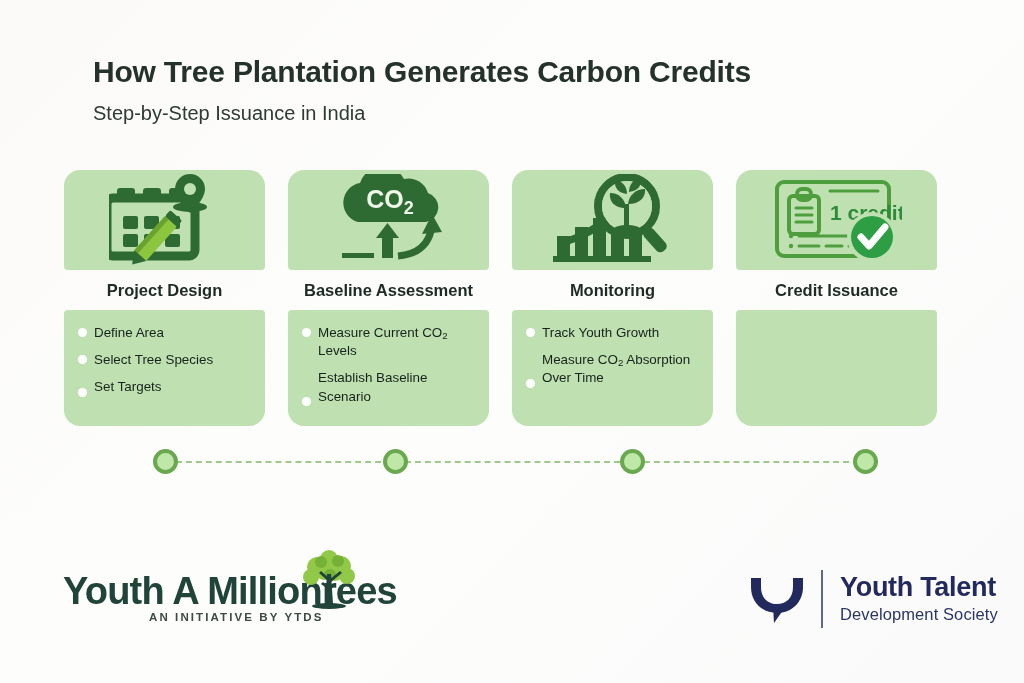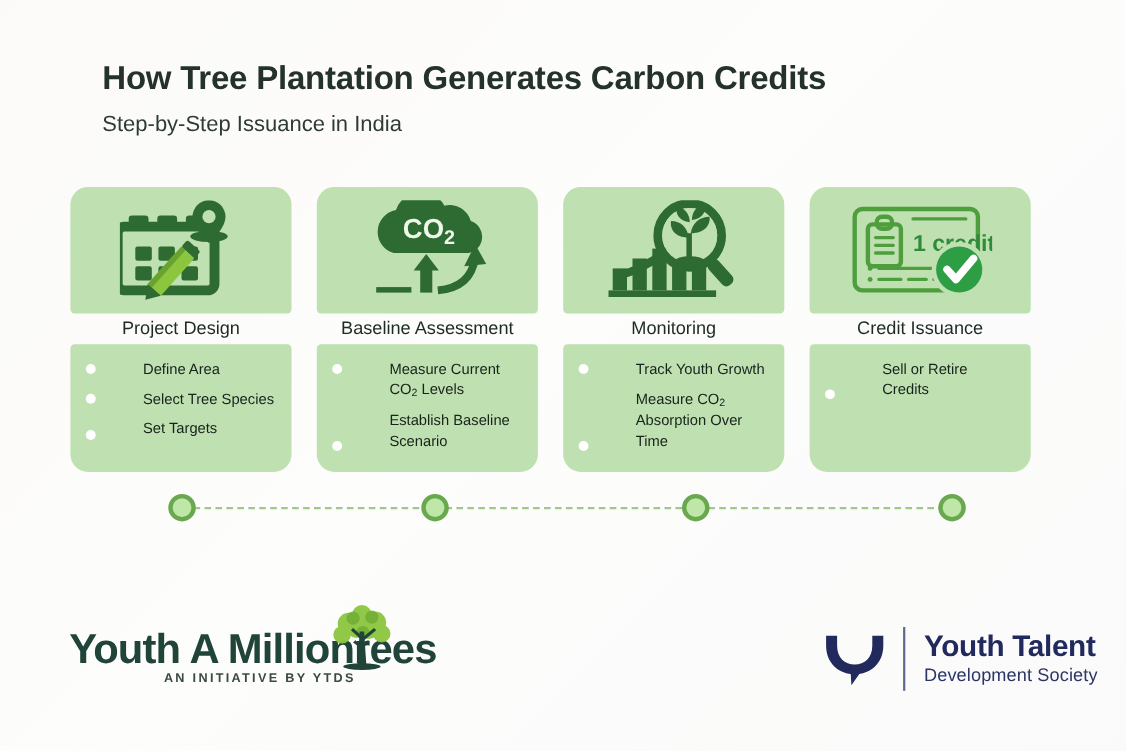--- a/index.html
+++ b/index.html
@@ -45,35 +45,35 @@
     gap: 23px;
   }
 
   .card {
     width: 201px;
     display: flex;
     flex-direction: column;
   }
 
   .icon-box {
-    height: 115px;
+    height: 100px;
     background: #bfe0b0;
     border-radius: 16px 16px 4px 4px;
     display: flex;
     align-items: center;
     justify-content: center;
   }
 
   .card-title {
-    height: 28px;
+    height: 40px;
     display: flex;
     align-items: center;
     justify-content: center;
     font-size: 16.5px;
-    font-weight: normal;
+    font-weight: bold;
     color: #1e2b24;
     white-space: nowrap;
     background: transparent;
   }
 
   .bullet-box {
     background: #bfe0b0;
     border-radius: 4px 4px 16px 16px;
     padding: 14px 12px 14px 14px;
     min-height: 116px;
@@ -81,21 +81,20 @@
 
   .bullets { list-style: none; }
 
   .bullet {
     display: flex;
     align-items: flex-start;
     margin-bottom: 9px;
     font-size: 13.4px;
     line-height: 1.36;
     color: #17231c;
-    gap: 36px;
   }
   .bullet:last-child { margin-bottom: 0; align-items: flex-end; }
 
   .dot {
     width: 9px;
     height: 9px;
     border-radius: 50%;
     background: #ffffff;
     flex: 0 0 9px;
     margin-top: 4px;
@@ -372,24 +371,20 @@
         <g>
           <circle cx="100" cy="63" r="25" fill="#bfe0b0"></circle>
           <circle cx="100" cy="63" r="21" fill="#2e9e44"></circle>
           <path d="M89 63 l8 9 l16 -19" fill="none" stroke="#ffffff" stroke-width="7" stroke-linecap="round" stroke-linejoin="round"></path>
         </g>
       </svg>
     </div>
     <div class="card-title">Credit Issuance</div>
     <div class="bullet-box">
       <ul class="bullets">
-        <li class="bullet">
-          <span class="dot"></span>
-          <span class="btxt">Sell or Retire Credits</span>
-        </li>
       </ul>
     </div>
   </div>
 
 </div>
 
 <div class="timeline">
   <div class="tl-line"></div>
   <div class="tl-node n1"></div>
   <div class="tl-node n2"></div>

